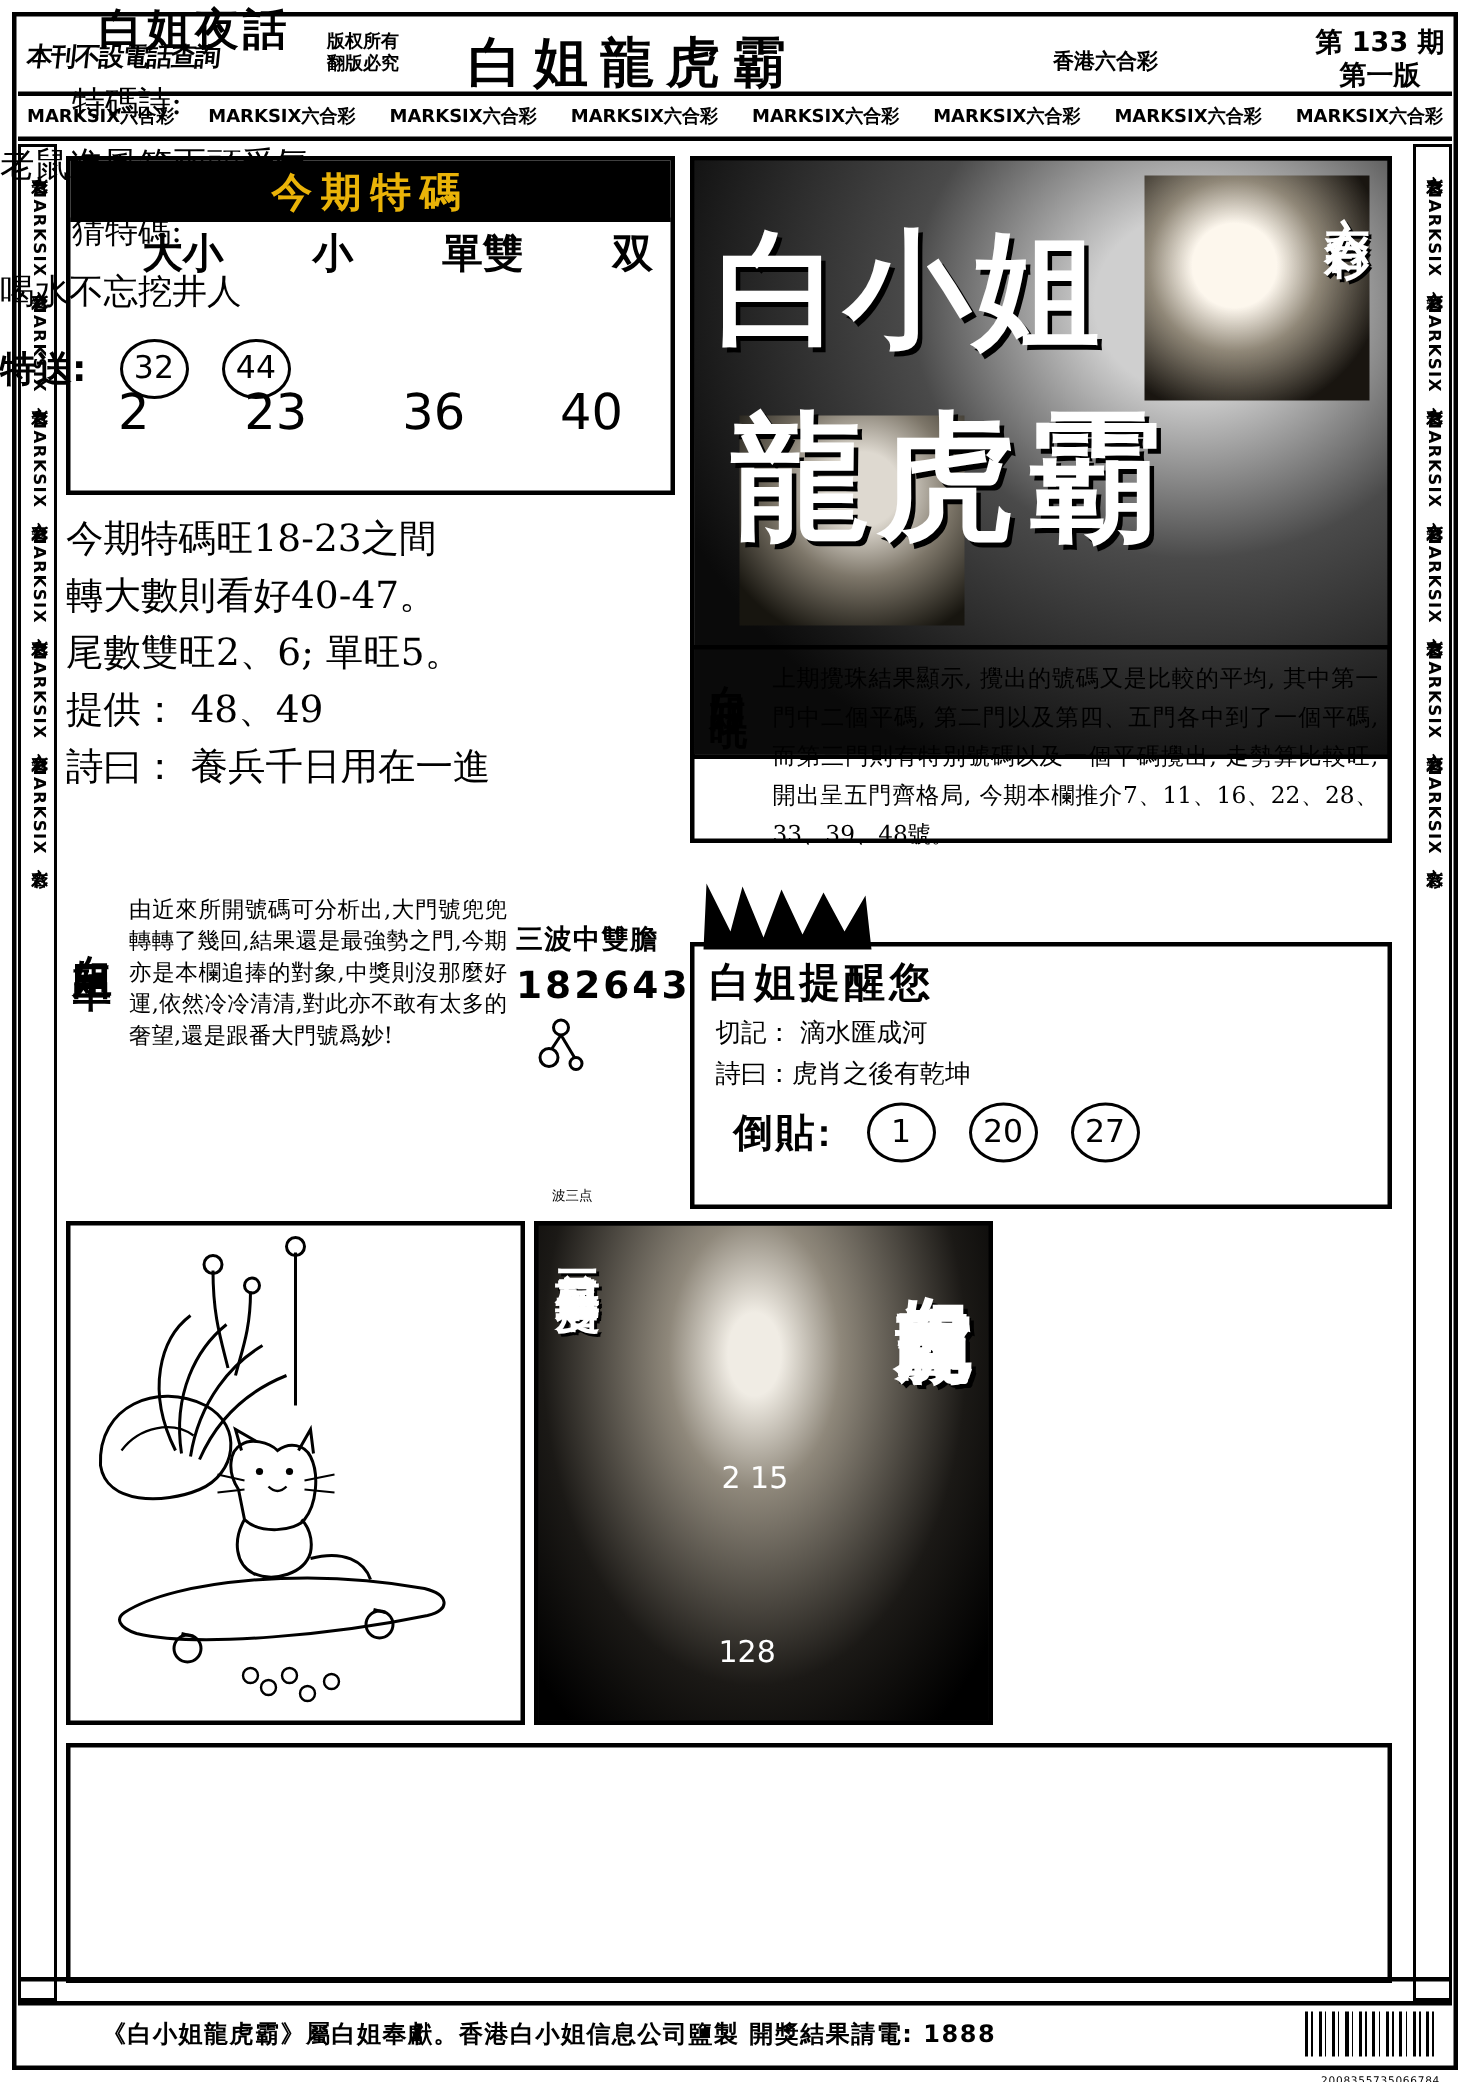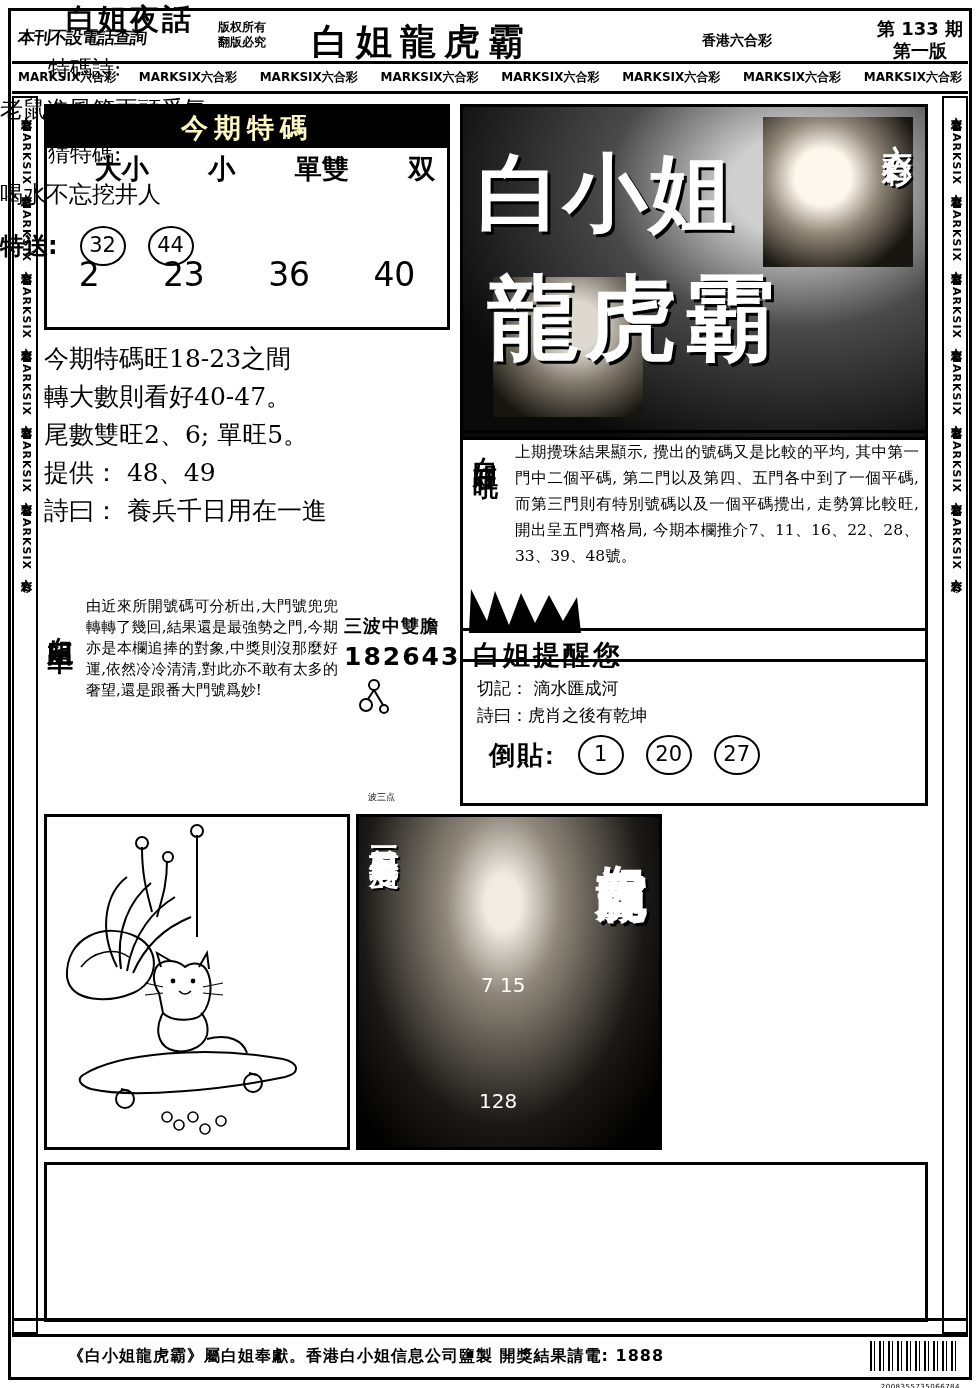--- a/index.html
+++ b/index.html
@@ -23,56 +23,56 @@
   .sidestrip{position:absolute;top:96px;width:26px;height:1238px;border:2px solid #000;box-sizing:border-box;overflow:hidden;}
   .sidestrip.left{left:12px;}
   .sidestrip.right{left:942px;}
   .vs-item{writing-mode:vertical-rl;text-orientation:mixed;font-size:11px;font-weight:bold;margin:10px auto;letter-spacing:1px;text-align:center;}
 
   
   .box{position:absolute;border:3px solid #000;box-sizing:border-box;}
 
   #topleft{left:44px;top:104px;width:406px;height:226px;}
   #topleft .hdr{height:38px;border-bottom:3px solid #000;position:relative;background:#000;}
-  #topleft .hdr span{position:absolute;left:0;right:0;top:3px;text-align:center;color:#fef9c3;font-size:27px;font-weight:bold;letter-spacing:6px;font-family:"DejaVu Serif","Liberation Serif",serif;}
+  #topleft .hdr span{position:absolute;left:0;right:0;top:3px;text-align:center;color:#eab308;font-size:27px;font-weight:bold;letter-spacing:6px;font-family:"DejaVu Serif","Liberation Serif",serif;}
   .row1{position:absolute;top:44px;left:18px;width:100%;display:flex;justify-content:space-around;font-size:27px;font-weight:bold;font-family:"DejaVu Serif","Liberation Serif",serif;}
   .row2{position:absolute;top:92px;left:0;width:100%;text-align:center;font-size:36px;font-weight:bold;letter-spacing:4px;font-family:"DejaVu Serif","Liberation Serif",serif;}
   .row3{position:absolute;top:148px;left:0;width:100%;display:flex;justify-content:space-around;font-size:33px;font-family:"DejaVu Sans",sans-serif;}
 
   
   #gift{position:absolute;left:44px;top:340px;width:410px;height:250px;}
   #gift .gtitle{text-align:center;font-size:31px;font-weight:bold;color:#8a8a8a;letter-spacing:4px;font-family:"DejaVu Serif","Liberation Serif",serif;}
   #gift .gl{font-size:25px;line-height:38px;font-family:"DejaVu Serif","Liberation Serif",serif;white-space:nowrap;}
 
   
   #analysis{position:absolute;left:44px;top:596px;width:410px;height:205px;}
   .an-vert{position:absolute;left:0;top:20px;writing-mode:vertical-rl;text-orientation:upright;font-size:26px;font-weight:bold;letter-spacing:4px;height:170px;font-family:"DejaVu Serif","Liberation Serif",serif;}
   .an-body{position:absolute;left:42px;top:0;width:252px;font-size:15px;line-height:21px;text-align:justify;font-family:"DejaVu Serif","Liberation Serif",serif;}
   .an-right{position:absolute;left:300px;top:18px;width:110px;text-align:left;}
   .an-right .t1{font-size:18px;font-weight:bold;letter-spacing:1px;}
   .an-right .t2{font-size:25px;font-weight:bold;letter-spacing:2px;margin-top:4px;}
   .an-right .cred{font-size:9px;margin-top:60px;margin-left:24px;}
 
   
-  #photo{left:460px;top:104px;width:468px;height:336px;background:#111;overflow:hidden;}
+  #photo{left:460px;top:104px;width:468px;height:402px;background:#111;overflow:hidden;}
   .ph-bg{position:absolute;inset:0;background:
      radial-gradient(ellipse at 72% 24%, #cfcfcf 0 14%, #4a4a4a 40%, #0a0a0a 80%),
      radial-gradient(ellipse at 22% 78%, #9a9a9a 0 10%, #303030 38%, #000 78%),
      linear-gradient(135deg,#1a1a1a,#000 60%);}
   .ph-g1{position:absolute;left:300px;top:10px;width:150px;height:150px;background:
      radial-gradient(circle at 40% 40%, #e8e3db 0 22%, #8d8679 45%, #2a2723 80%);
      filter:contrast(120%);}
   .ph-g2{position:absolute;left:30px;top:170px;width:150px;height:140px;background:
      radial-gradient(circle at 55% 35%, #ded9d0 0 20%, #7d7669 48%, #17150f 85%);}
   .ph-word1{position:absolute;left:14px;top:30px;font-size:84px;font-weight:bold;color:#fff;font-family:"DejaVu Serif","Liberation Serif",serif;letter-spacing:2px;text-shadow:3px 3px 0 #000;}
   .ph-word2{position:absolute;left:24px;top:150px;font-size:92px;font-weight:bold;color:#fff;font-family:"DejaVu Serif","Liberation Serif",serif;letter-spacing:6px;text-shadow:3px 3px 0 #000;}
   .ph-vert{position:absolute;right:8px;top:14px;writing-mode:vertical-rl;text-orientation:upright;font-size:30px;color:#fff;font-weight:bold;letter-spacing:6px;text-shadow:2px 2px 0 #000;}
 
   
-  #result{left:460px;top:430px;width:468px;height:232px;}
+  #result{left:460px;top:430px;width:468px;height:132px;}
   .res-vert{position:absolute;left:6px;top:4px;writing-mode:vertical-rl;text-orientation:upright;font-size:25px;font-weight:bold;letter-spacing:6px;height:155px;font-family:"DejaVu Serif","Liberation Serif",serif;}
   .res-body{position:absolute;left:52px;top:6px;width:404px;font-size:15.5px;line-height:26px;text-align:justify;font-family:"DejaVu Serif","Liberation Serif",serif;}
   .splash{position:absolute;left:2px;top:148px;width:120px;height:60px;}
 
   
   #remind{left:460px;top:628px;width:468px;height:178px;}
   .rm-title{font-size:27px;font-weight:bold;letter-spacing:3px;margin:6px 0 2px 10px;font-family:"DejaVu Serif","Liberation Serif",serif;}
   .rm-l{font-size:17px;margin:4px 0 0 14px;font-family:"DejaVu Serif","Liberation Serif",serif;white-space:nowrap;}
   .rm-row{display:flex;align-items:center;margin:8px 0 0 26px;}
   .rm-row .lbl{font-size:26px;font-weight:bold;letter-spacing:2px;font-family:Liberation Sans, sans-serif;}
@@ -272,21 +272,21 @@
       <circle cx="146" cy="300" r="5" fill="none" stroke="#000" stroke-width="1.6"></circle>
       <circle cx="158" cy="312" r="5" fill="none" stroke="#000" stroke-width="1.6"></circle>
       <circle cx="174" cy="304" r="5" fill="none" stroke="#000" stroke-width="1.6"></circle>
     </svg>
   </div>
 
   <div class="box" id="girl">
     <div class="gi-bg"></div>
     <div class="gi-vert">三前是單三后雙</div>
     <div class="gi-right">白姐龍虎霸</div>
-    <div class="gi-n1">7  15</div>
+    <div class="gi-n1">2  15</div>
     <div class="gi-n2">128</div>
   </div>
 
   <div id="night">
     <div class="nt-title">白姐夜話</div>
     <div class="nt-l">特碼詩:</div>
     <div class="nt-b">老鼠進風箱兩頭受氣</div>
     <div class="nt-l">猜特碼:</div>
     <div class="nt-b">喝水不忘挖井人</div>
     <div class="nt-row">

